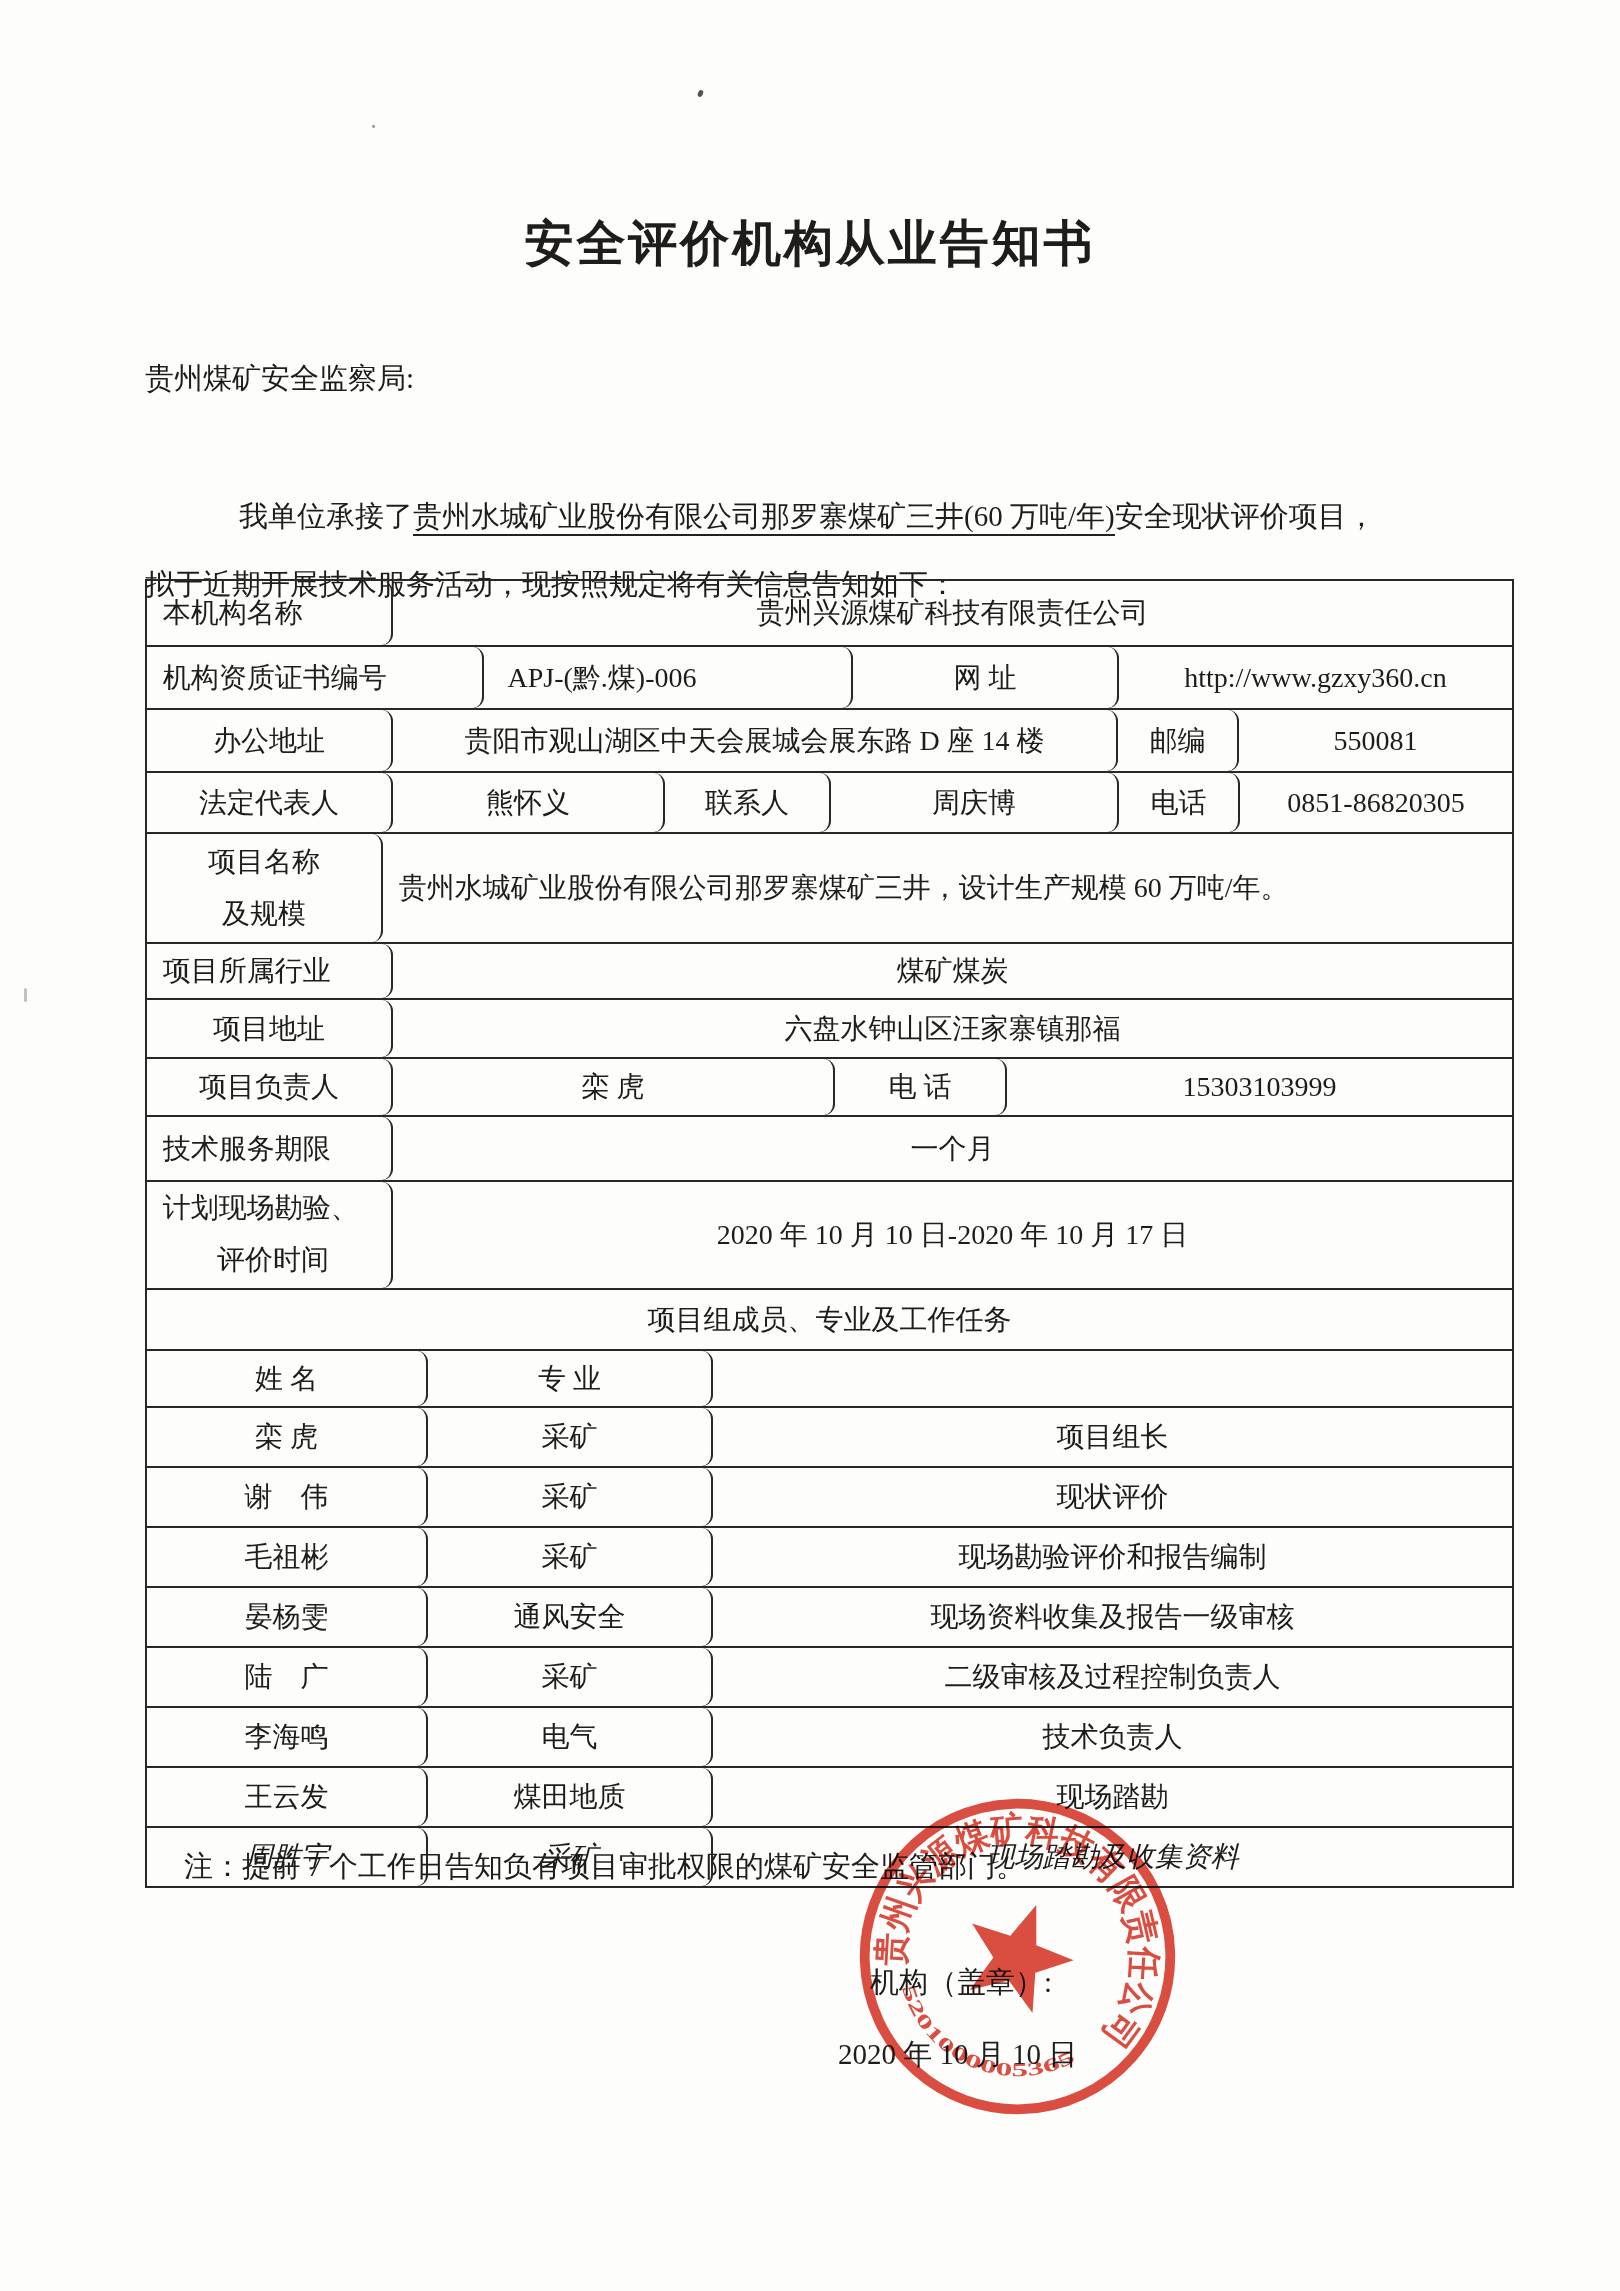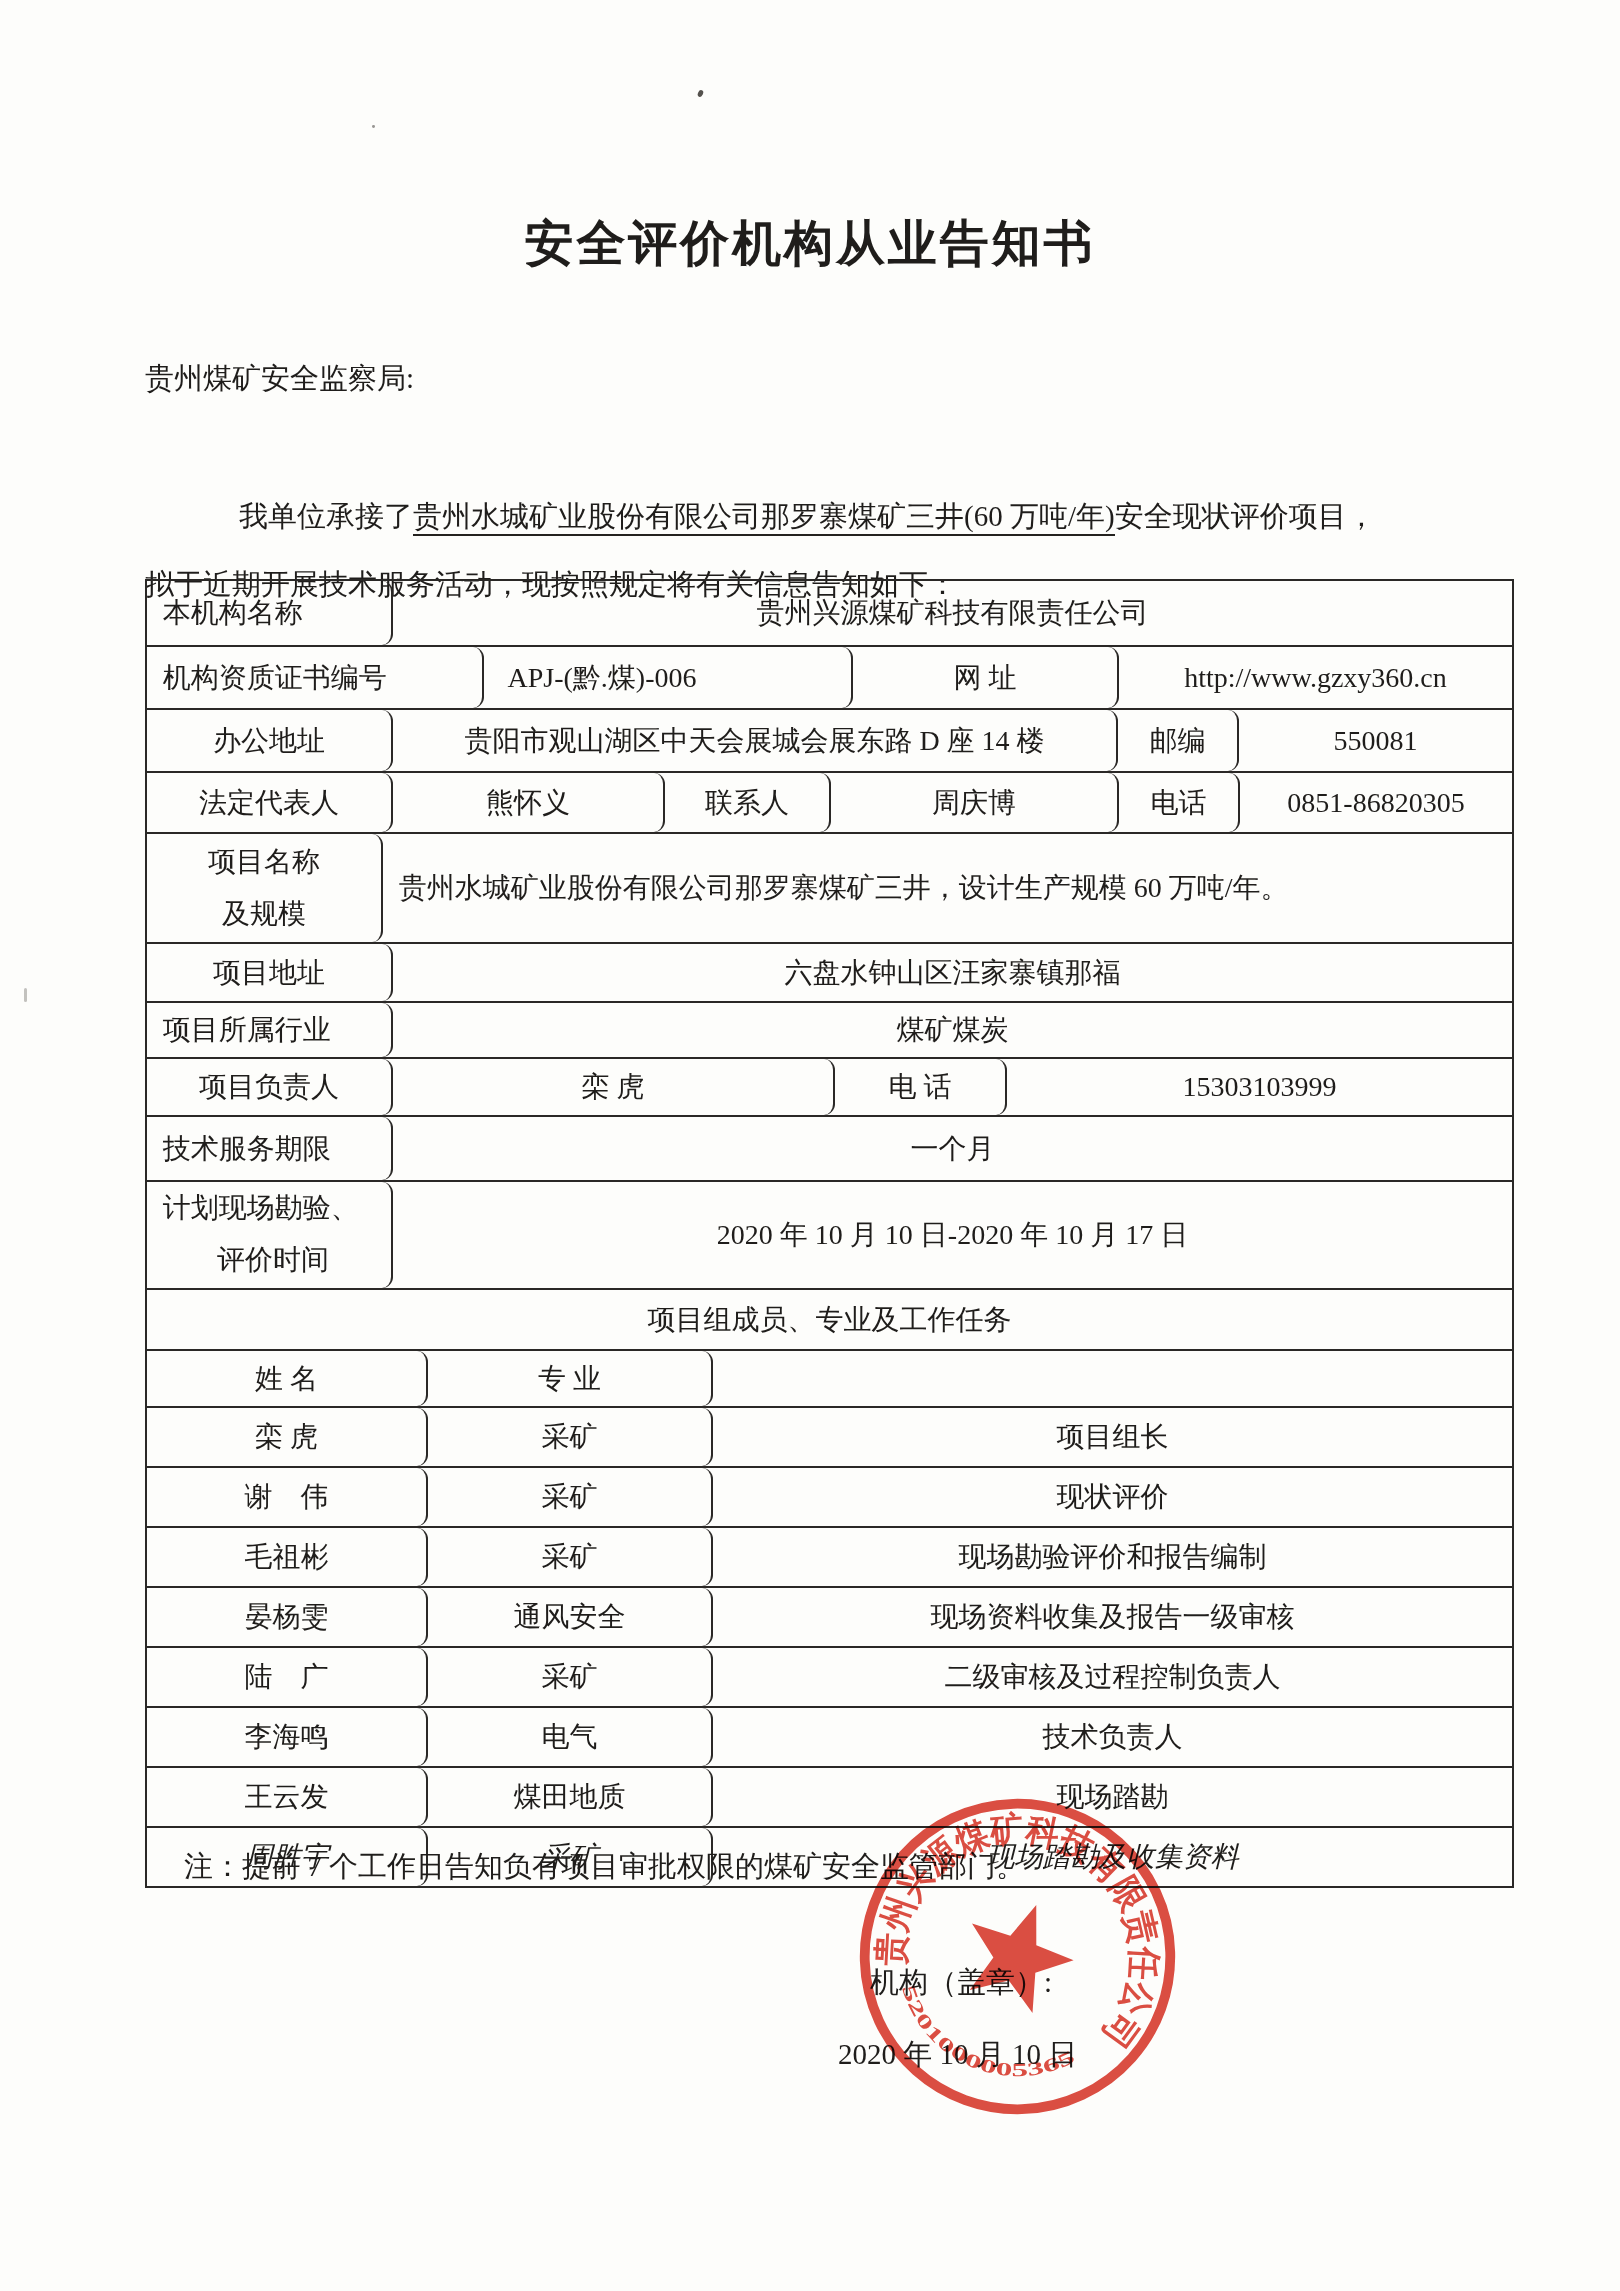--- a/index.html
+++ b/index.html
@@ -112,28 +112,28 @@
     </div>
 
     <div class="trow h110">
       <div class="tc col" style="width:236px">
         <span>项目名称</span>
         <span>及规模</span>
       </div>
       <div class="tc fill tl">贵州水城矿业股份有限公司那罗寨煤矿三井，设计生产规模 60 万吨/年。</div>
     </div>
 
+    <div class="trow h55">
+      <div class="tc tl" style="width:246px">项目所属行业</div>
+      <div class="tc fill">煤矿煤炭</div>
+    </div>
+
     <div class="trow h58">
       <div class="tc" style="width:246px">项目地址</div>
       <div class="tc fill">六盘水钟山区汪家寨镇那福</div>
-    </div>
-
-    <div class="trow h55">
-      <div class="tc tl" style="width:246px">项目所属行业</div>
-      <div class="tc fill">煤矿煤炭</div>
     </div>
 
     <div class="trow h57">
       <div class="tc" style="width:246px">项目负责人</div>
       <div class="tc" style="width:442px">栾 虎</div>
       <div class="tc" style="width:172px">电 话</div>
       <div class="tc fill">15303103999</div>
     </div>
 
     <div class="trow h64">

